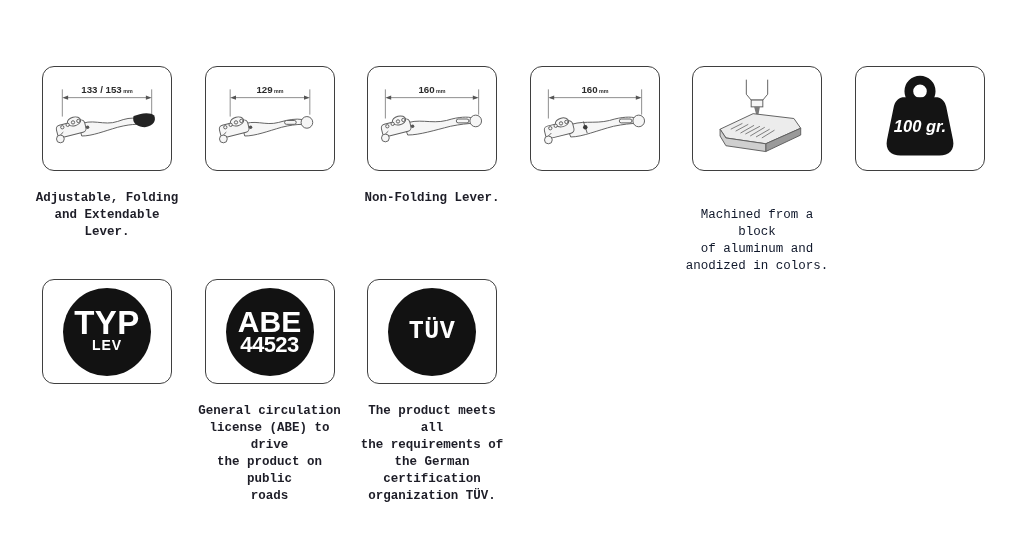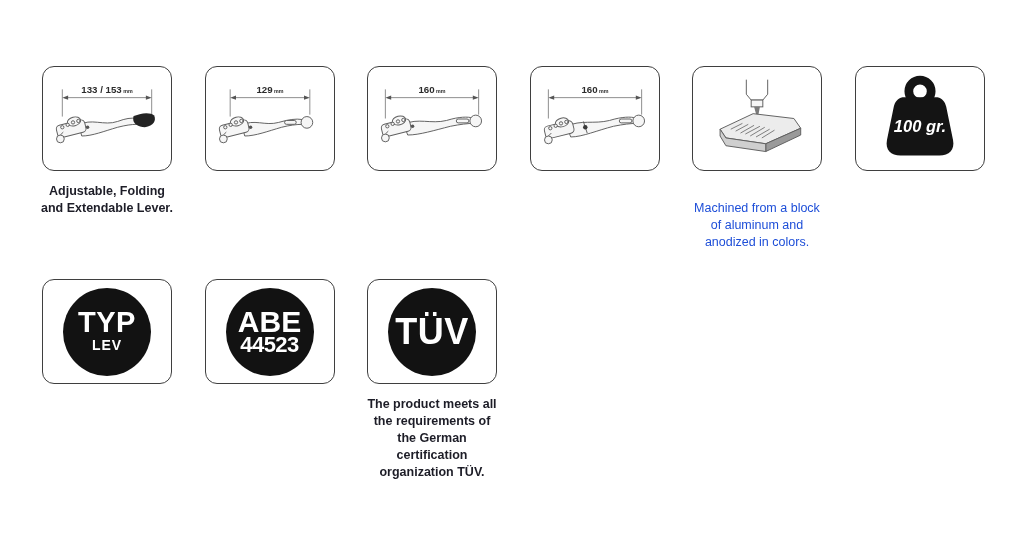--- a/index.html
+++ b/index.html
@@ -10,36 +10,37 @@
   .feature-row{position:absolute;display:grid;grid-template-columns:repeat(6,130px);column-gap:32.5px;}
   .row1{left:42px;top:66px;}
   .row2{left:42px;top:279px;}
   .cell{width:130px;}
   .card{
     width:130px;height:105px;box-sizing:border-box;background:#ffffff;
     border:1.5px solid #3f3f3f;border-radius:12px;
     display:flex;align-items:center;justify-content:center;overflow:hidden;
   }
   .caption{
-    margin:12px -13px 0;width:156px;text-align:center;
+    margin:19px -13px 0;width:156px;text-align:center;
     font-size:12.5px;font-weight:bold;color:#1d1d27;line-height:17px;
     white-space:pre-line;
+    font-family:Liberation Mono, monospace;
   }
   .cap-main{display:block;white-space:pre-line;}
-  .cap-sub{display:block;font-weight:normal;color:#1d4ed8;white-space:pre-line;}
+  .cap-sub{display:block;font-weight:normal;color:#0f172a;white-space:pre-line;}
   .badge{
     width:88px;height:88px;border-radius:50%;background:#121212;color:#ffffff;
     display:flex;flex-direction:column;align-items:center;justify-content:center;
     font-weight:bold;text-align:center;
   }
-  .badge .l1{font-size:29px;line-height:27px;letter-spacing:.5px;}
+  .badge .l1{font-size:33px;line-height:27px;letter-spacing:.5px;}
   .badge .l2{font-size:14px;line-height:18px;letter-spacing:1px;}
   .badge-abe .l1{font-size:30px;line-height:25px;letter-spacing:0;}
   .badge-abe .l2{font-size:22px;line-height:21px;letter-spacing:-.5px;}
-  .badge-tuv .l1{font-size:36px;letter-spacing:.5px;}
+  .badge-tuv .l1{font-size:25px;letter-spacing:.5px;font-family:Liberation Mono, monospace;}
   svg .ln{stroke:#5f5f5f;stroke-width:1;fill:none;}
   svg .fillw{stroke:#5f5f5f;stroke-width:1;fill:#f6f6f6;}
   svg .ext{stroke:#6e6e6e;stroke-width:.8;fill:none;}
   svg .ah{fill:#555555;stroke:none;}
   svg .dimtext{font-family:"Liberation Sans",sans-serif;font-weight:bold;fill:#2b2b2b;}
 </style>
 </head>
 <body>
 
 <div class="page">
@@ -119,20 +120,21 @@
           <ellipse class="fillw" cx="31" cy="54" rx="7" ry="4.5" transform="rotate(-14 31 54)"></ellipse>
           <circle class="fillw" cx="19" cy="60" r="1.7"></circle>
             <circle class="fillw" cx="24.5" cy="57.5" r="1.7"></circle>
             <circle class="fillw" cx="30" cy="55" r="1.7"></circle>
             <circle class="fillw" cx="35.5" cy="53.5" r="1.7"></circle>
           <circle class="fillw" cx="17" cy="72" r="4"></circle>
             <line class="ln" x1="17" y1="68" x2="20" y2="65"></line>
           <circle cx="45" cy="60" r="1.8" fill="#555"></circle>
         </svg>
       </div>
+      <div class="caption">Non-Folding Lever.</div>
     </div>
 
     <div class="cell">
       <div class="card">
         <svg width="128" height="102" viewBox="0 0 130 105">
           <line class="ext" x1="17" y1="22" x2="17" y2="52"></line>
           <line class="ext" x1="113" y1="22" x2="113" y2="48"></line>
           <line class="ext" x1="20" y1="30.5" x2="110" y2="30.5"></line>
           <polygon class="ah" points="17,30.5 23,28.4 23,32.6"></polygon>
           <polygon class="ah" points="113,30.5 107,28.4 107,32.6"></polygon>
@@ -205,20 +207,24 @@
       </div>
     </div>
 
     <div class="cell">
       <div class="card">
         <div class="badge badge-abe">
           <span class="l1">ABE</span>
           <span class="l2">44523</span>
         </div>
       </div>
+      <div class="caption">General circulation
+license (ABE) to drive
+the product on public
+roads</div>
     </div>
 
     <div class="cell">
       <div class="card">
         <div class="badge badge-tuv">
           <span class="l1">TÜV</span>
         </div>
       </div>
       <div class="caption">The product meets all
 the requirements of

